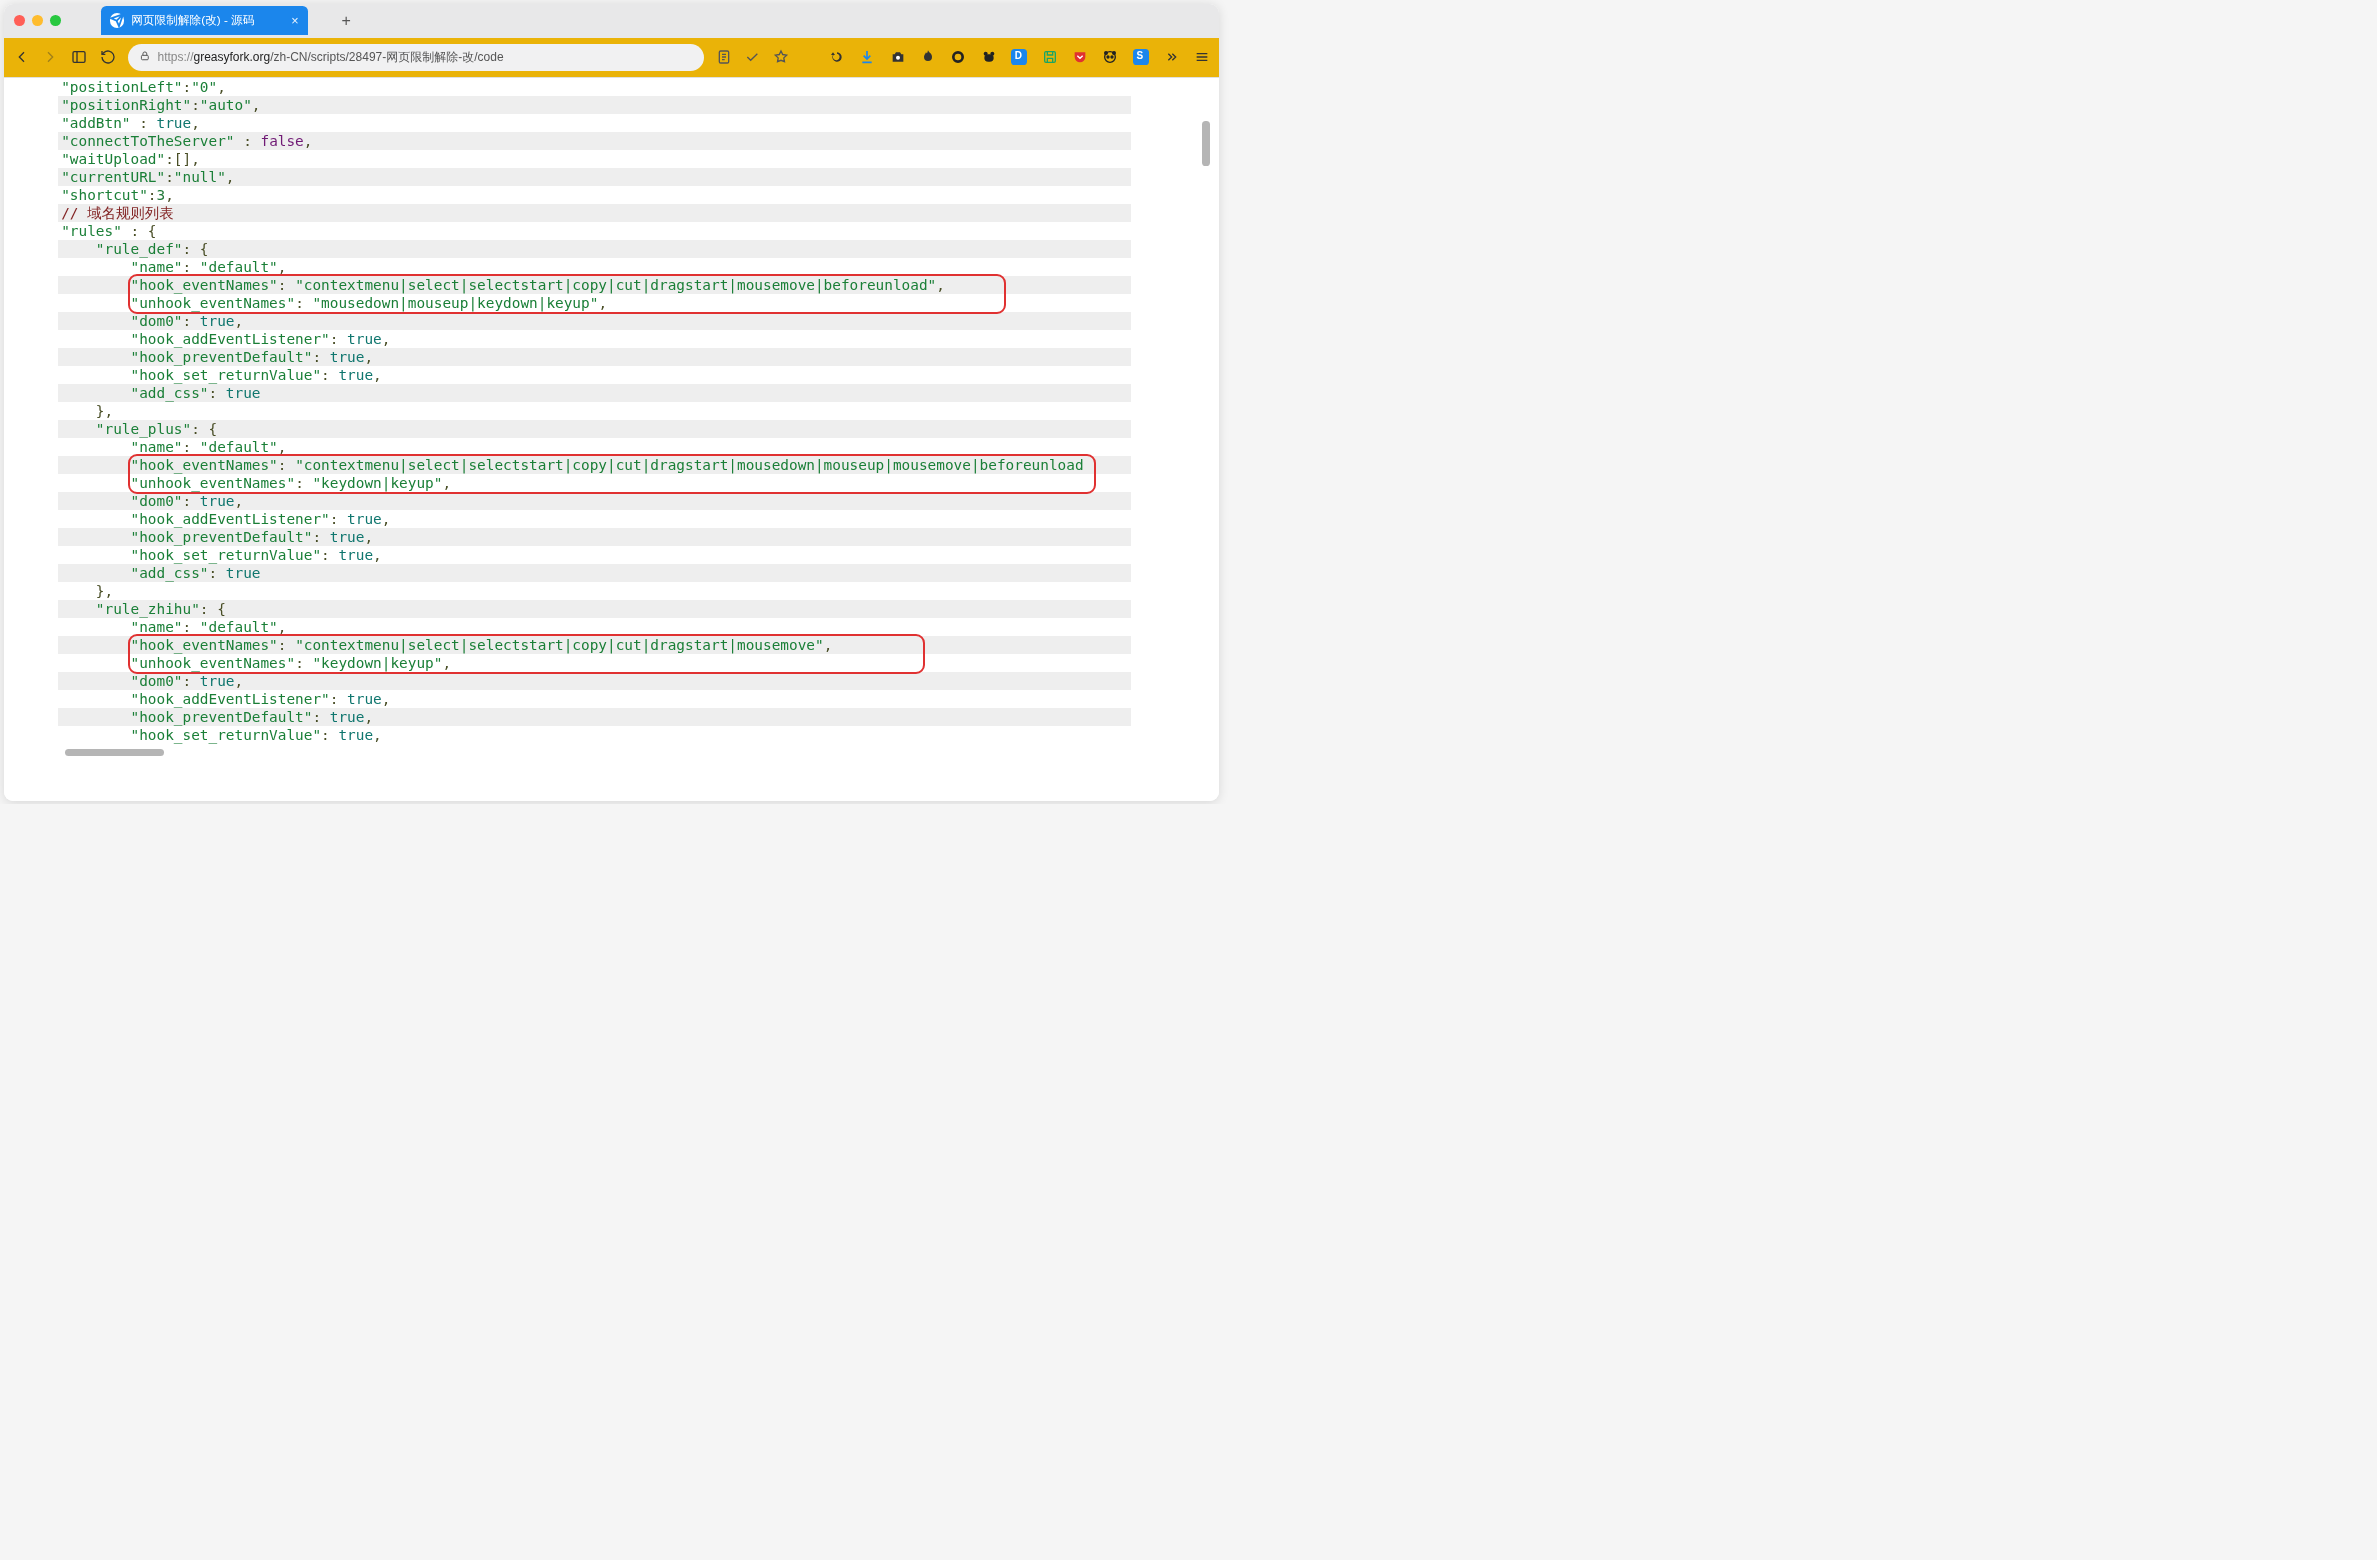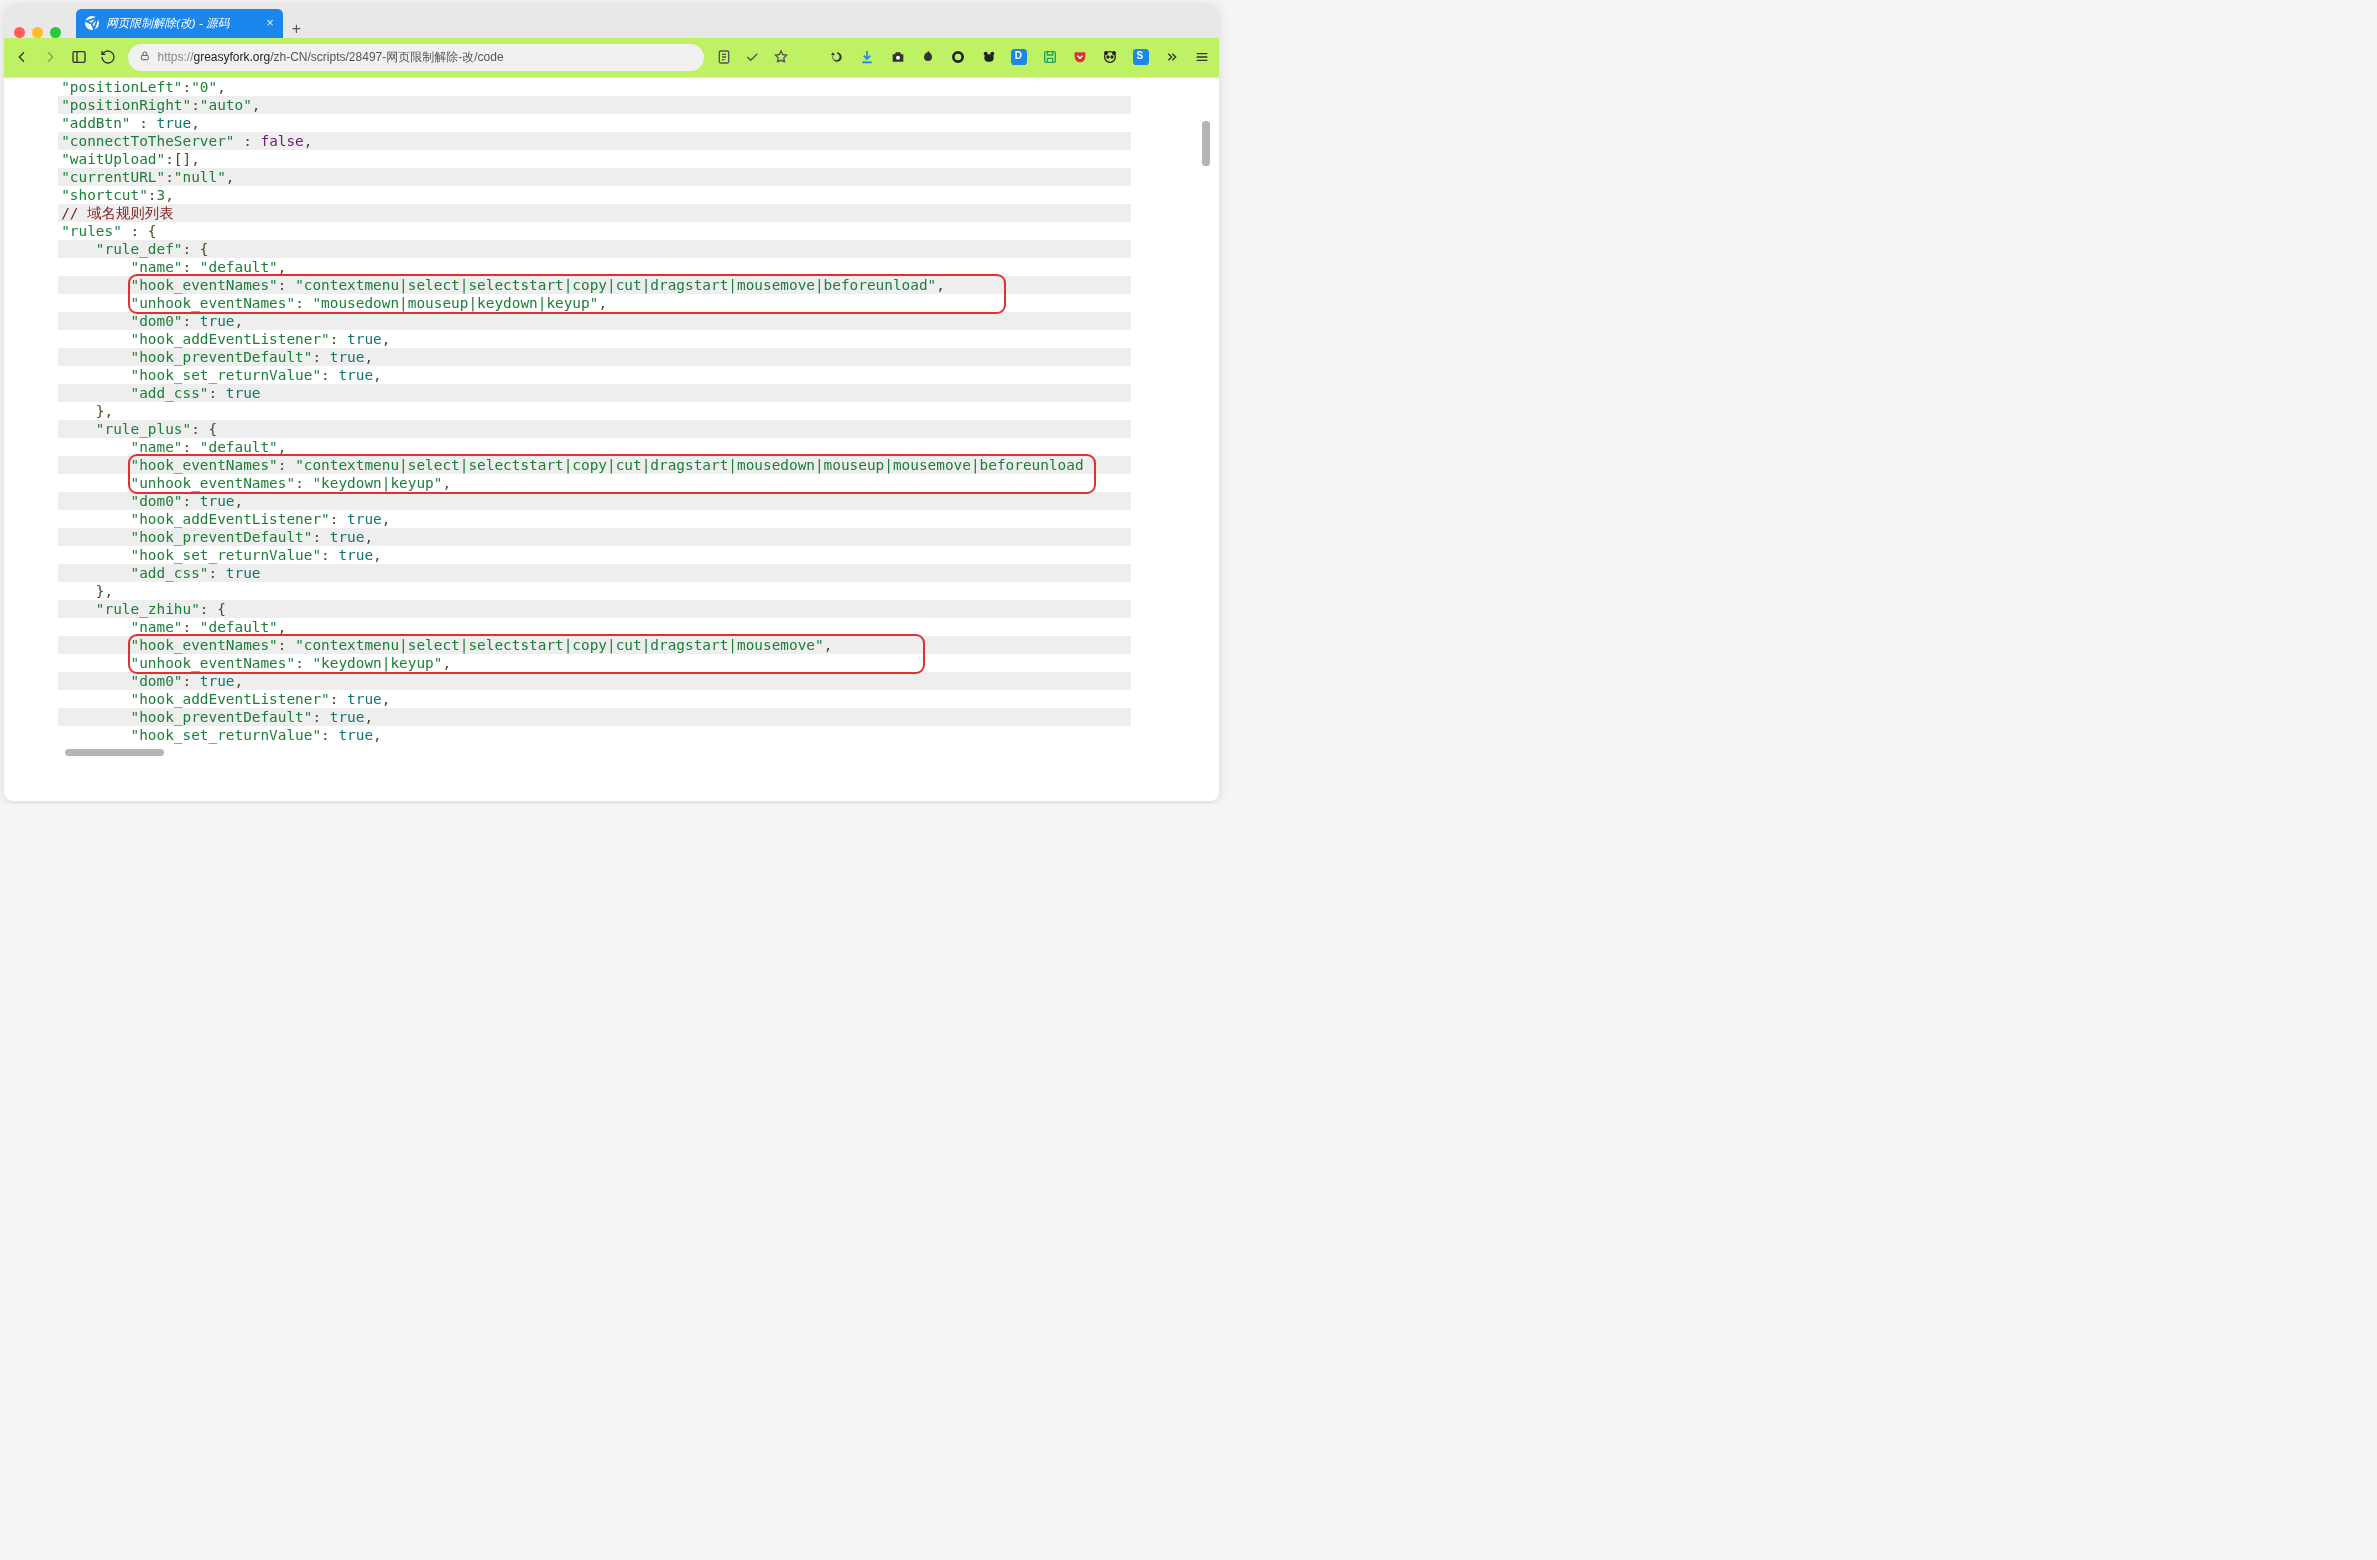--- a/index.html
+++ b/index.html
@@ -15,24 +15,23 @@
     border-radius: 9px;
     overflow: hidden;
     box-shadow: 0 1.8px 10.8px rgba(0,0,0,0.12);
     display: flex; flex-direction: column;
     margin: 3.6px;
   }
   
   .tab-bar {
     height: 34px;
     background: #e8e8e9;
-    display: flex; align-items: flex-end;
+    display: flex; align-items: center;
     padding: 0 0 0 10.8px;
-    gap: 0;
-    font-style: italic;
+    gap: 25px;
   }
   .traffic { display:flex; gap:7.2px; margin-right:14.4px; }
   .dot { width:10.8px; height:10.8px; border-radius:50%; }
   .dot.red{background:#ff5f57;} .dot.yellow{background:#febc2e;} .dot.green{background:#28c840;}
   .tab {
     display:flex; align-items:center; gap:7.2px;
     height: 29px;
     padding: 0 9px;
     border-radius: 5.4px 5.4px 0 0;
     font-size: 11.7px;
@@ -47,21 +46,21 @@
   }
   .tab .close { margin-left:auto; font-size:12.6px; color:#fff; opacity:.9; }
   .newtab { font-size:16px; color:#555; padding:0 9px; cursor:pointer; }
   
   .toolbar {
     height: 40px;
     border-bottom: 0.9px solid #e0e0e0;
     display:flex; align-items:center;
     padding: 0 9px;
     gap: 10.8px;
-    background:#bef264;
+    background:#eab308;
   }
   .ticon { width:18px; height:18px; display:flex; align-items:center; justify-content:center; }
   .ticon svg { width:16px; height:16px; }
   .url-bar {
     flex: 0 1 auto;
     display:flex; align-items:center;
     gap:7.2px;
     height: 27px;
     background:#f1f1f2;
     border-radius: 13.5px;

